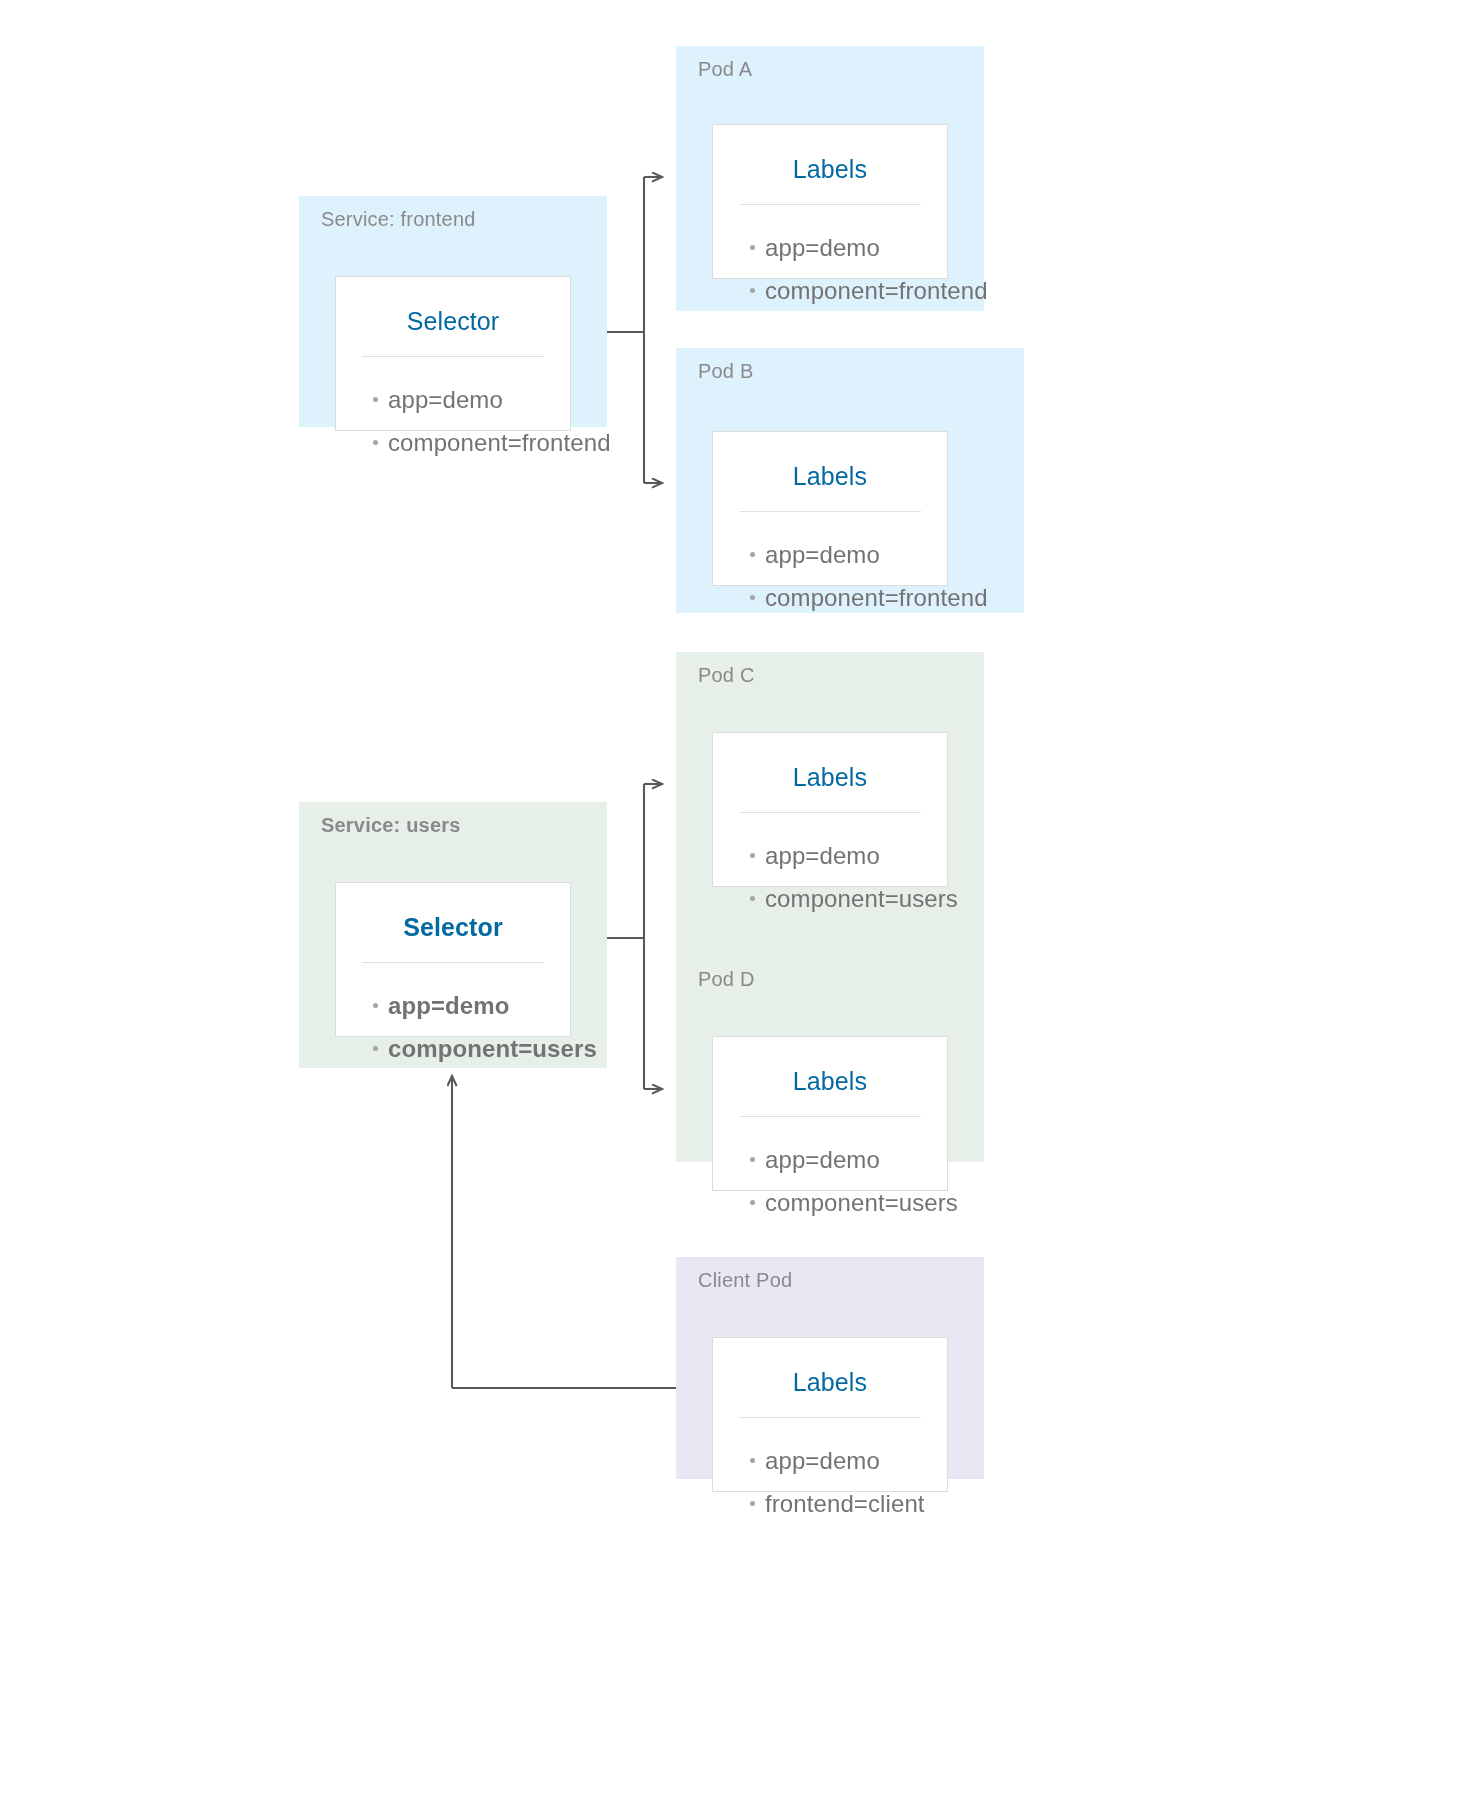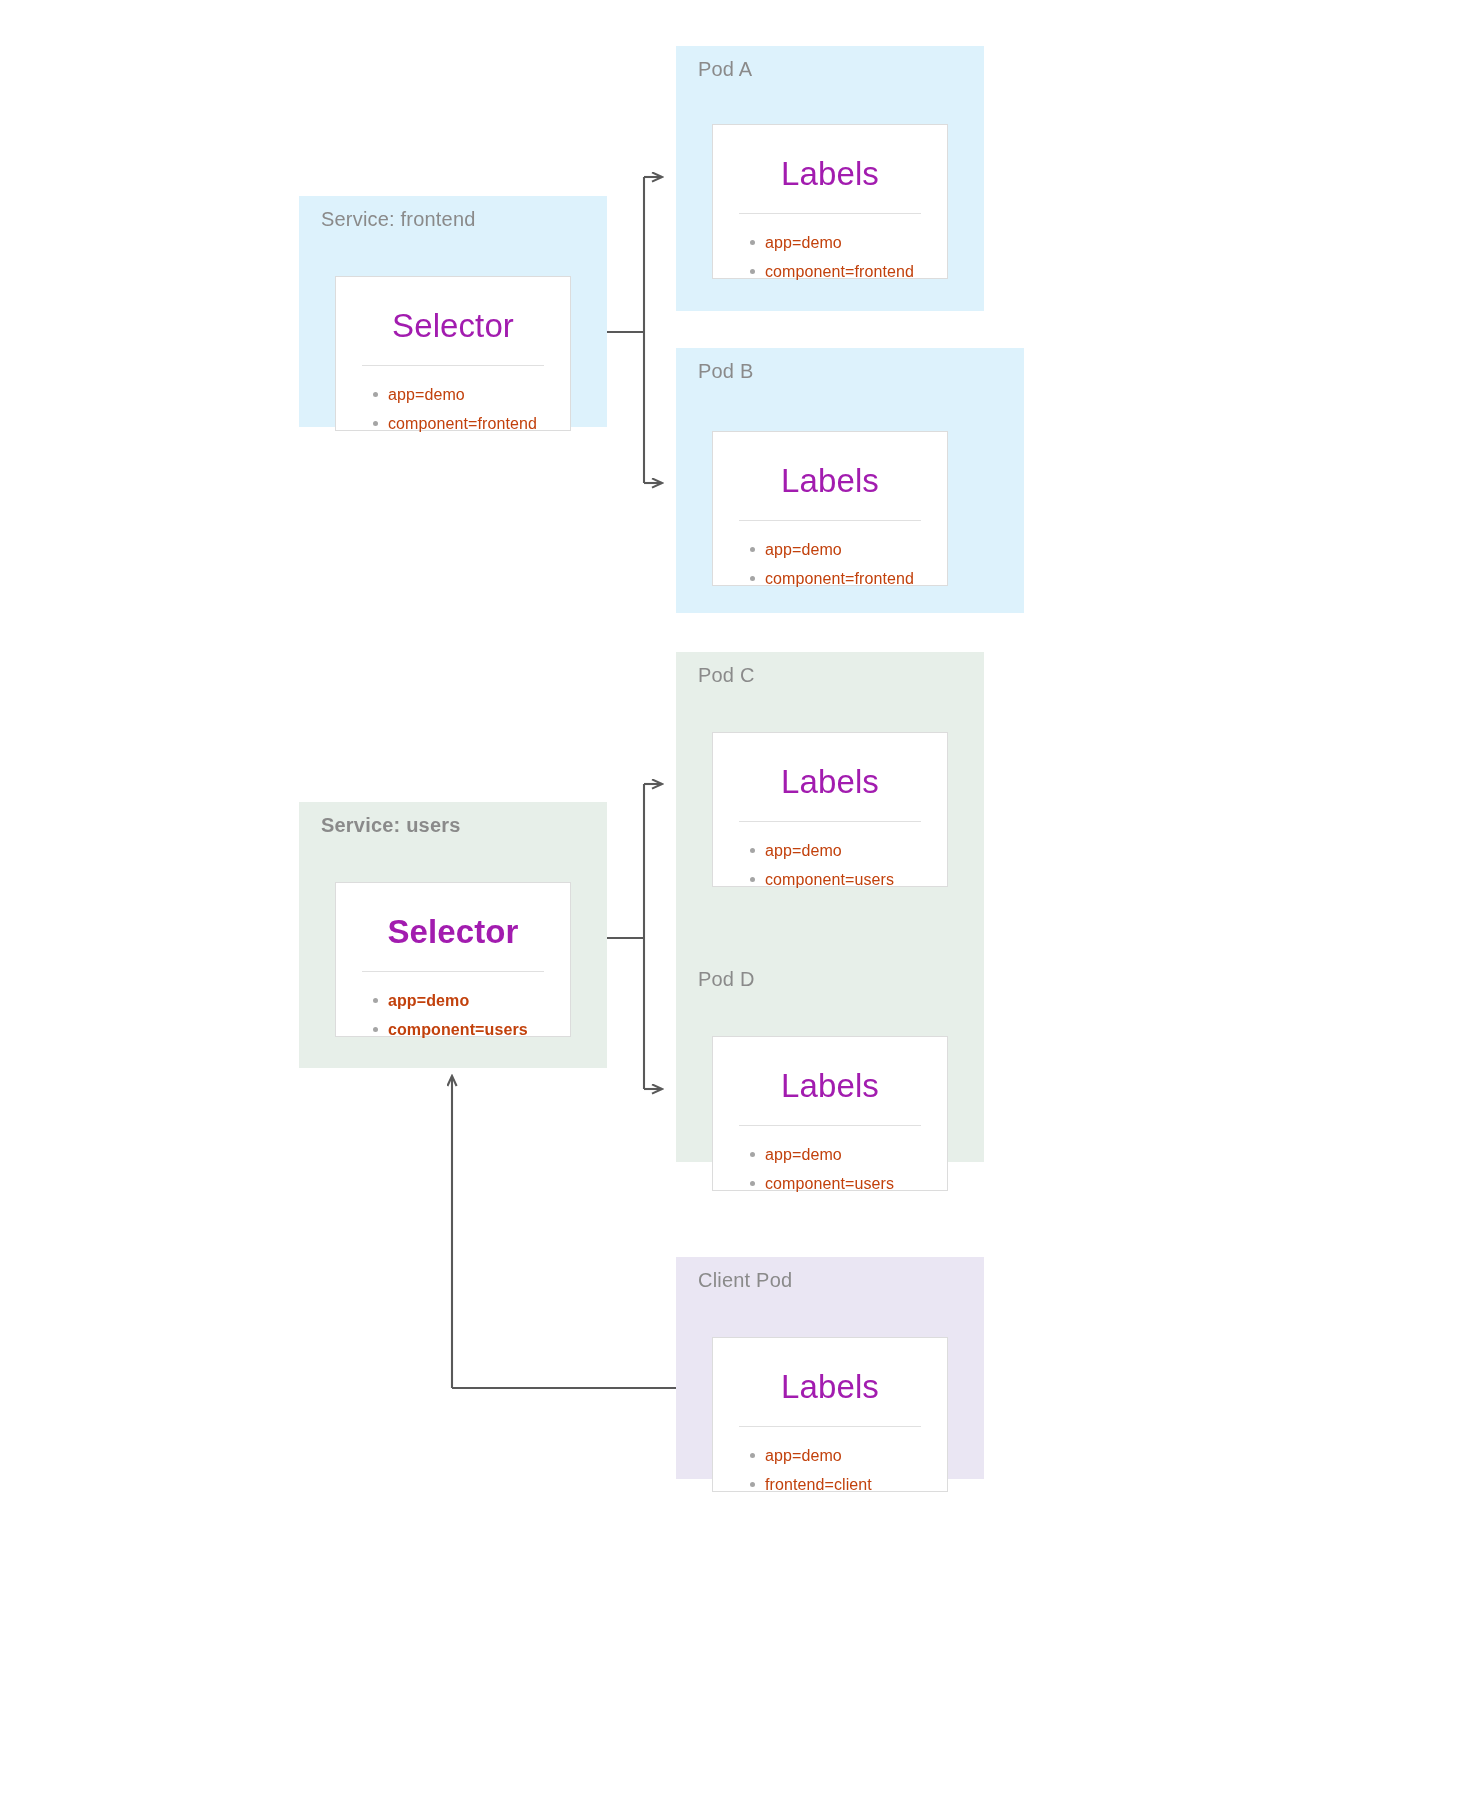--- a/index.html
+++ b/index.html
@@ -4,26 +4,26 @@
 <style>
   html,body{margin:0;padding:0;background:#ffffff;}
   body{width:1472px;height:1800px;position:relative;overflow:hidden;
        font-family:"Liberation Sans","DejaVu Sans",sans-serif;}
   #stage{position:absolute;left:0;top:0;width:1472px;height:1800px;}
   .group{position:absolute;box-sizing:border-box;}
   .group-label{position:absolute;left:22px;top:12px;font-size:20px;color:#8a8a8a;
                letter-spacing:.2px;white-space:nowrap;}
   .card{position:absolute;box-sizing:border-box;background:#ffffff;
         border:1px solid #dcdcdc;}
-  .card-title{text-align:center;font-size:33px;color:#a21caf;
+  .card-title{text-align:center;font-size:25px;color:#0369a1;
               padding-top:30px;padding-bottom:10px;letter-spacing:.1px;}
   .card-rule{height:1px;background:#e0e0e0;margin:10px 26px 0 26px;}
   .card-list{list-style:none;margin:0;padding:14px 0 0 52px;}
-  .card-list li{position:relative;font-size:16px;color:#c2410c;
-                line-height:29px;letter-spacing:.1px;white-space:nowrap;}
+  .card-list li{position:relative;font-size:24px;color:#737373;
+                line-height:29px;letter-spacing:.1px;white-space:nowrap;margin-top:14px;}
   .card-list li::before{content:"";position:absolute;left:-15px;top:12px;
         width:5px;height:5px;border-radius:50%;background:#a5a5a5;}
   svg.conn{position:absolute;left:0;top:0;width:1472px;height:1800px;
            overflow:visible;pointer-events:none;}
 </style>
 </head>
 <body>
 
 <div id="stage">
 

